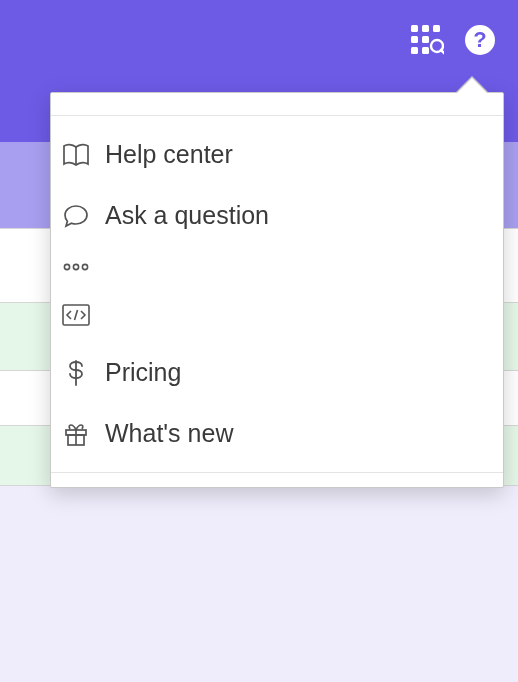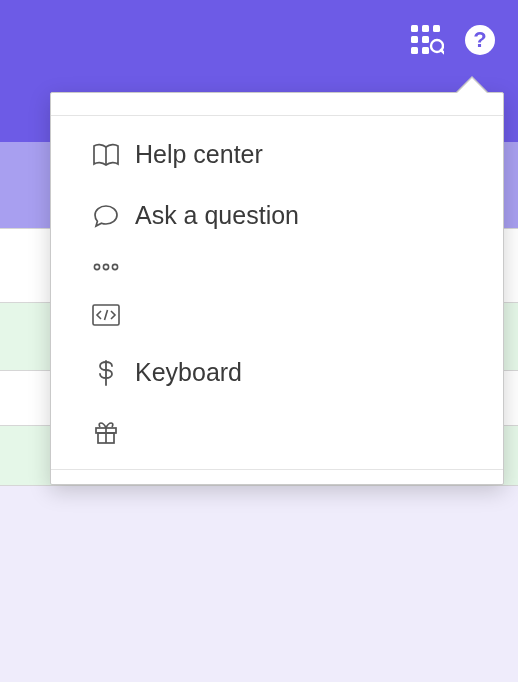--- a/index.html
+++ b/index.html
@@ -72,21 +72,21 @@
     margin: 0 0 8px 0;
   }
   .menu-bottom-sep {
     border-top:1px solid #e4e4e4;
     margin: 8px 0 10px 0;
   }
   .menu-item {
     display:flex;
     align-items:center;
     gap: 14px;
-    padding: 16px 40px;
+    padding: 16px 10px;
     font-size: 25px;
     color:#3a3a3a;
     cursor:pointer;
   }
   .menu-item .icon {
     width: 30px;
     display:flex;
     align-items:center;
     justify-content:center;
     color:#555;
@@ -175,31 +175,32 @@
       </span>
     </div>
 
     <div class="menu-item">
       <span class="icon">
         <svg width="20" height="28" viewBox="0 0 20 28" fill="none" stroke="#555" stroke-width="1.8" stroke-linecap="round">
           <line x1="10" y1="2" x2="10" y2="26"></line>
           <path d="M16 7c0-2.5-2.7-4-6-4s-6 1.5-6 4 2.7 4 6 4 6 1.5 6 4-2.7 4-6 4-6-1.5-6-4"></path>
         </svg>
       </span>
-      <span>Keyboard</span>
+      <span>Pricing</span>
     </div>
 
     <div class="menu-item">
       <span class="icon">
         <svg width="26" height="26" viewBox="0 0 26 26" fill="none" stroke="#555" stroke-width="1.7">
           <rect x="3" y="9" width="20" height="5"></rect>
           <rect x="5" y="14" width="16" height="10"></rect>
           <line x1="13" y1="9" x2="13" y2="24"></line>
           <path d="M13 9 C10 2 4 3 7 8"></path>
           <path d="M13 9 C16 2 22 3 19 8"></path>
         </svg>
       </span>
+      <span>What's new</span>
     </div>
 
     <div class="menu-bottom-sep"></div>
   </div>
 
 </div>
 
 </body></html>

